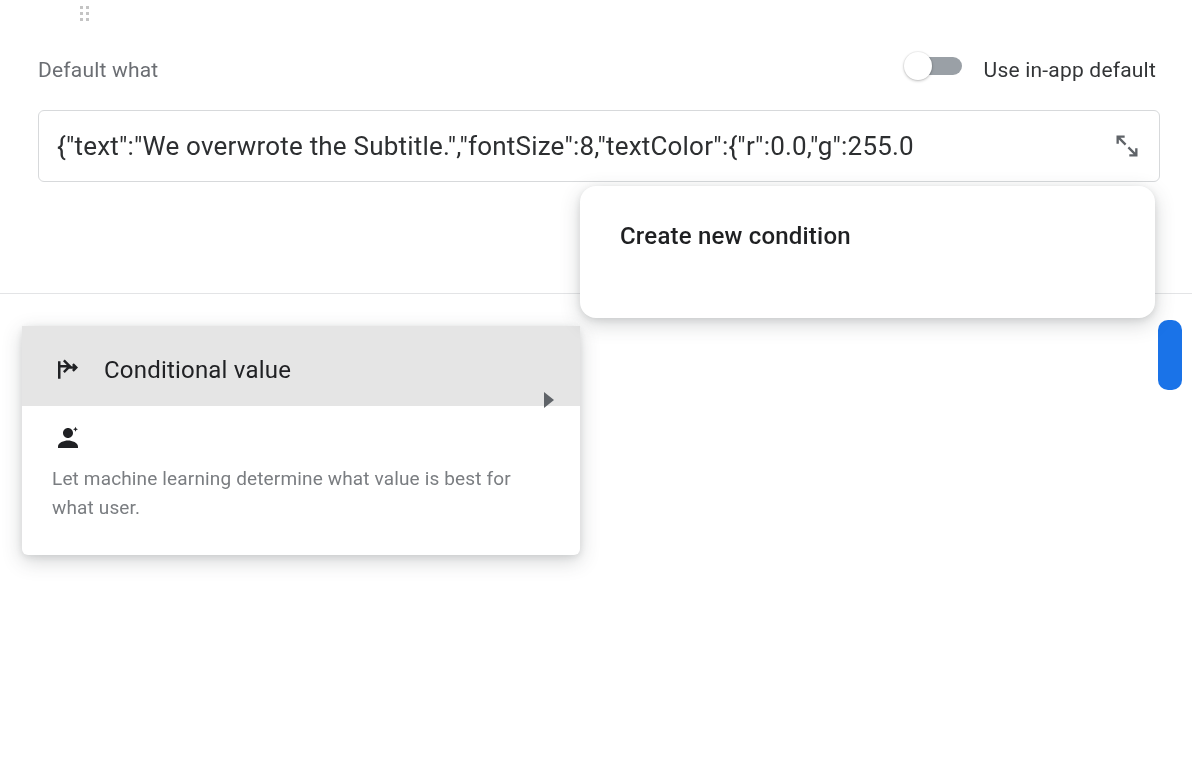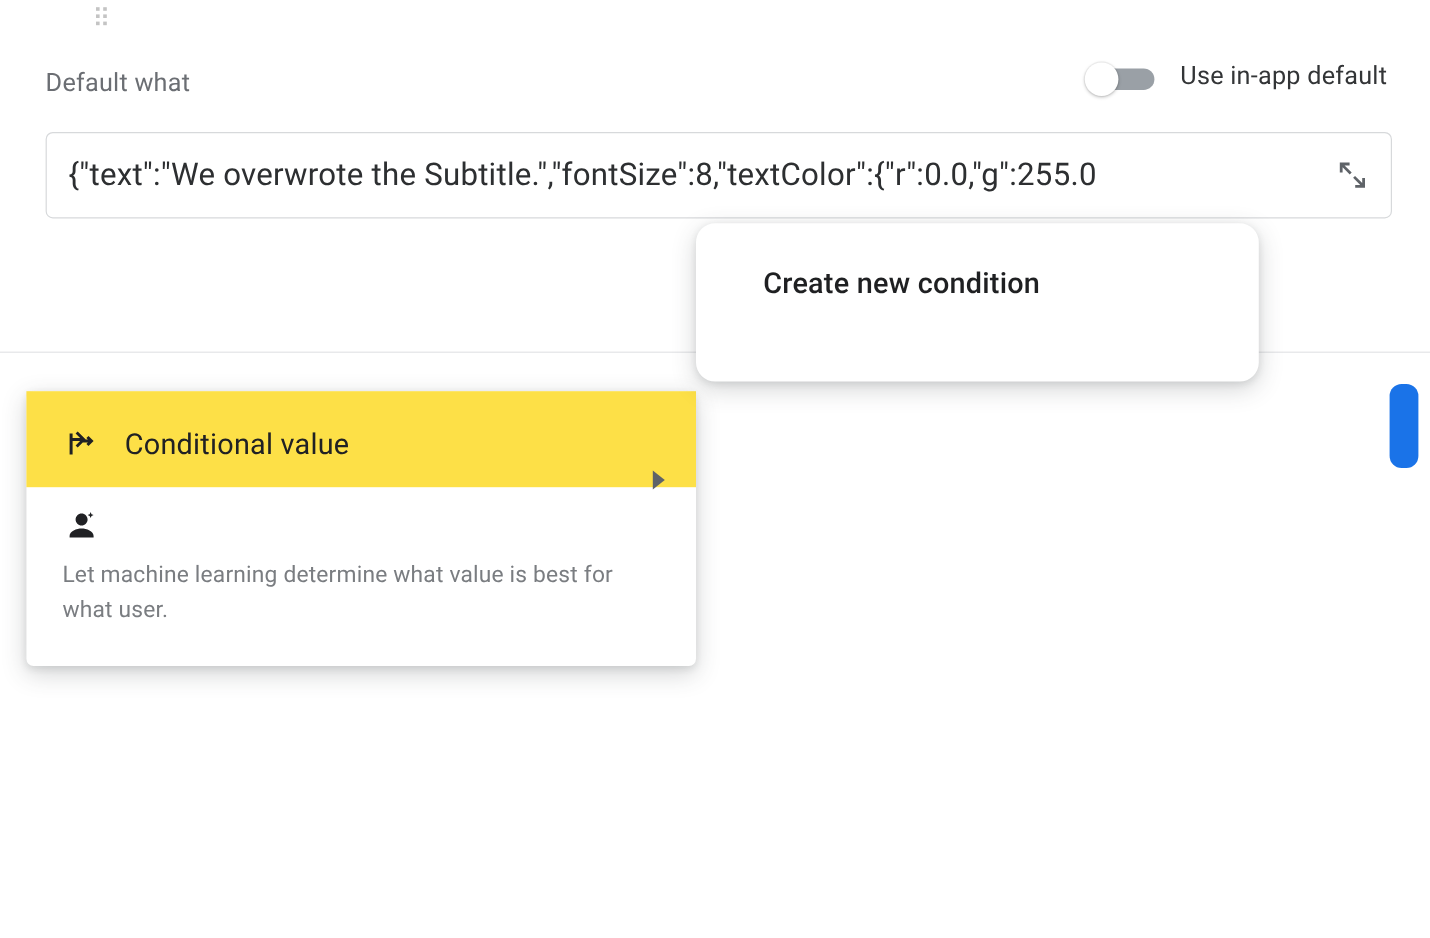--- a/index.html
+++ b/index.html
@@ -32,21 +32,21 @@
       font-size: 21px;
       color: #6b6e73;
       letter-spacing: 0.2px;
     }
 
     .toggle-row {
       position: absolute;
       top: 52px;
       right: 36px;
       display: flex;
-      align-items: flex-start;
+      align-items: flex-end;
       gap: 16px;
     }
     .toggle-label {
       font-size: 21px;
       color: #333537;
       letter-spacing: 0.2px;
     }
     .switch {
       width: 64px;
       height: 30px;
@@ -137,21 +137,21 @@
       box-shadow: 0 6px 20px rgba(60,64,67,0.22), 0 2px 6px rgba(60,64,67,0.12);
       padding: 12px 0;
     }
     .menu-item {
       padding: 16px 30px 20px 30px;
       display: flex;
       flex-direction: column;
       gap: 10px;
       cursor: pointer;
     }
-    .menu-item.hovered { background: #fde047; margin-top: -12px; padding-top: 28px; }
+    .menu-item.hovered { background: #e5e5e5; margin-top: -12px; padding-top: 28px; }
     .menu-item .head {
       display: flex;
       align-items: center;
       gap: 20px;
     }
     .menu-item .title {
       font-size: 24px;
       color: #202124;
       letter-spacing: 0.2px;
     }
@@ -173,25 +173,25 @@
     .icon-slot {
       width: 32px; height: 32px; display: inline-flex; align-items: center; justify-content: center;
     }
     .icon-slot svg { width: 30px; height: 30px; fill: #202124; }
 
     
     .tooltip-card {
       position: absolute;
       top: 186px;
       left: 580px;
-      width: 469px;
+      width: 575px;
       background: #fff;
       border-radius: 16px;
       box-shadow: 0 6px 20px rgba(60,64,67,0.22), 0 2px 6px rgba(60,64,67,0.12);
-      padding: 36px 36px 42px 56px;
+      padding: 36px 36px 42px 40px;
     }
     .tooltip-card .title {
       font-size: 24px;
       color: #1f2022;
       font-weight: 500;
       margin-bottom: 26px;
       letter-spacing: 0.2px;
     }
     .tooltip-card .body {
       font-size: 21px;

